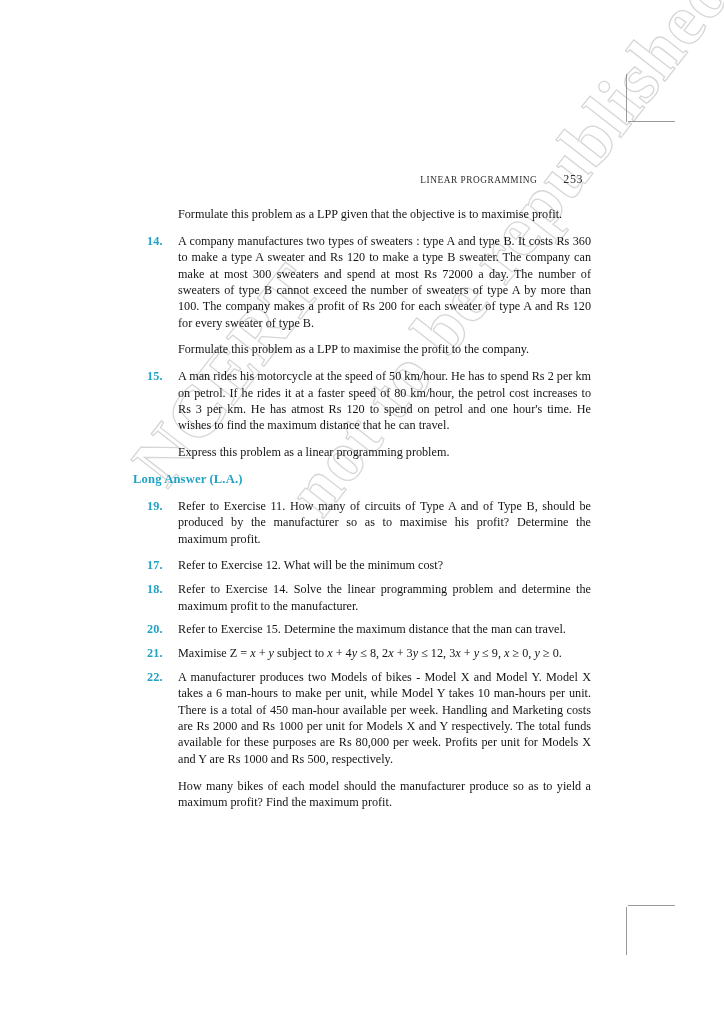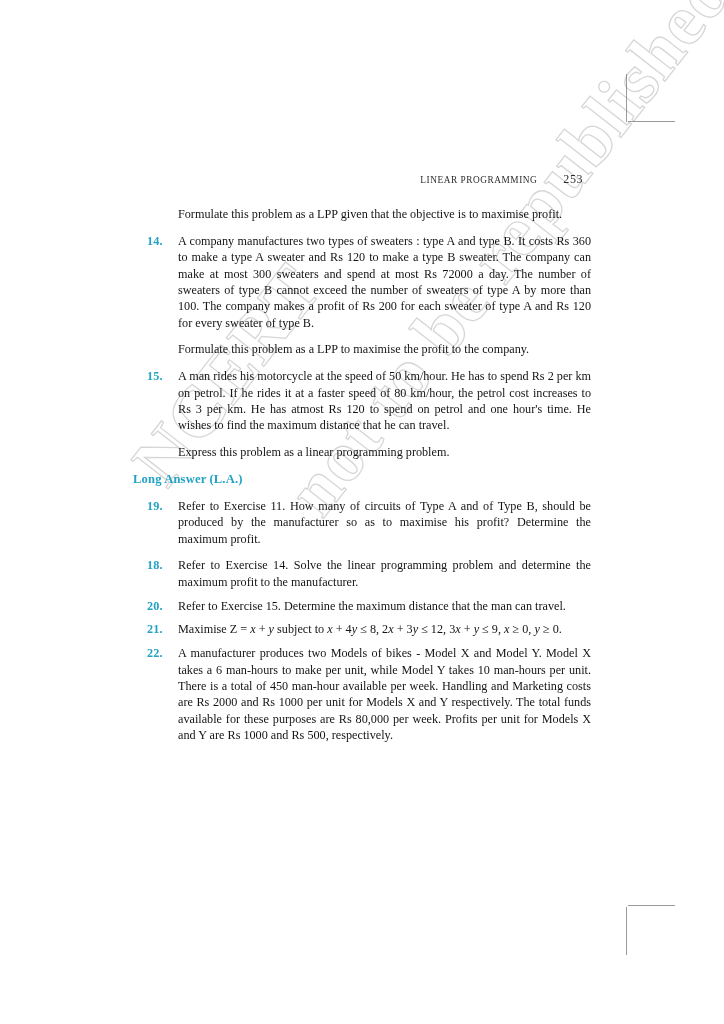--- a/index.html
+++ b/index.html
@@ -176,37 +176,44 @@
         <span>Express this problem as a linear programming problem.</span>
       </p>
 
       <p class="para section-head">Long Answer (L.A.)</p>
 
       <p class="para">
         <span class="qnum">19.</span>
         <span>Refer to Exercise 11. How many of circuits of Type A and of Type B, should be produced by the manufacturer so as to maximise his profit? Determine the maximum profit.</span>
       </p>
 
+      <p class="para tight">
+        <span class="qnum">17.</span>
+        <span>Refer to Exercise 12. What will be the minimum cost?</span>
+      </p>
 
       <p class="para tight">
         <span class="qnum">18.</span>
         <span>Refer to Exercise 14. Solve the linear programming problem and determine the maximum profit to the manufacturer.</span>
       </p>
 
 
       <p class="para tight">
         <span class="qnum">20.</span>
         <span>Refer to Exercise 15. Determine the maximum distance that the man can travel.</span>
       </p>
 
       <p class="para tight">
         <span class="qnum">21.</span>
         <span>Maximise <span style="font-style:normal">Z</span> = <i>x</i> + <i>y</i> subject to <i>x</i> + 4<i>y</i> ≤ 8, 2<i>x</i> + 3<i>y</i> ≤ 12, 3<i>x</i> + <i>y</i> ≤ 9, <i>x</i> ≥ 0, <i>y</i> ≥ 0.</span>
       </p>
 
       <p class="para tight">
         <span class="qnum">22.</span>
         <span>A manufacturer produces two Models of bikes - Model X and Model Y. Model X takes a 6 man-hours to make per unit, while Model Y takes 10 man-hours per unit. There is a total of 450 man-hour available per week. Handling and Marketing costs are Rs 2000 and Rs 1000 per unit for Models X and Y respectively. The total funds available for these purposes are Rs 80,000 per week. Profits per unit for Models X and Y are Rs 1000 and Rs 500, respectively.</span>
+      </p>
+      <p class="para">
+        <span>How many bikes of each model should the manufacturer produce so as to yield a maximum profit? Find the maximum profit.</span>
       </p>
 
     </div>
   </div>
 </div>
 
 </body></html>

